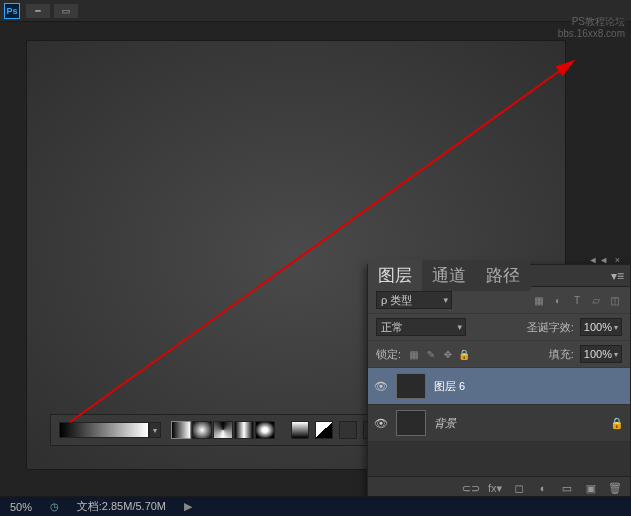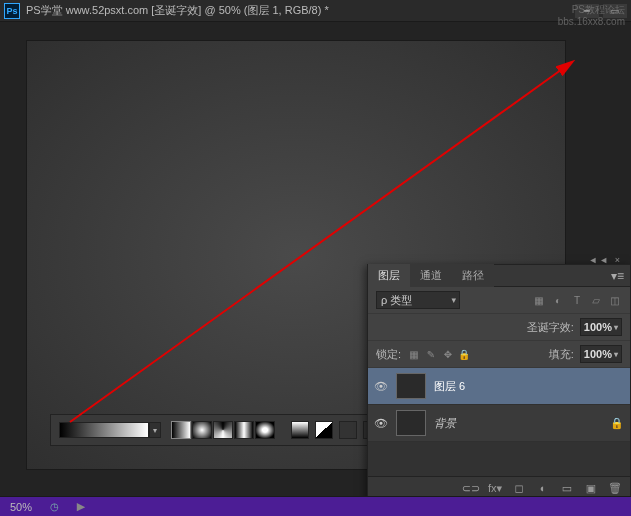--- a/index.html
+++ b/index.html
@@ -32,21 +32,21 @@
   .title-text { flex: 1; color: #bbb; font-size: 11px; white-space: nowrap; overflow: hidden; }
   .win-btns { display: flex; gap: 4px; }
   .win-btn {
     width: 24px; height: 14px;
     background: #3a3a3a;
     display: flex; align-items: center; justify-content: center;
     color: #aaa; font-size: 9px;
   }
   .watermark {
     position: absolute;
-    top: 4px; right: 6px;
+    top: 16px; right: 6px;
     color: #888; font-size: 10px;
     text-align: right; line-height: 1.2;
     z-index: 100;
     opacity: 0.6;
   }
   .workspace {
     position: relative;
     height: calc(100% - 22px - 20px);
     background: #232323;
     overflow: hidden;
@@ -107,21 +107,21 @@
     position:absolute; right:8px; top:-10px;
     color:#888; font-size:9px; letter-spacing:2px;
   }
   .panel-tabs {
     display:flex; align-items:center;
     background:#373737; height:22px;
     border-bottom:1px solid #222;
   }
   .panel-tab {
     padding: 4px 10px;
-    color:#aaa; font-size:11px;
+    color:#aaa; font-size:17px;
     background:#373737;
   }
   .panel-tab.active { background:#424242; color:#ddd; }
   .panel-menu { margin-left:auto; padding:0 6px; color:#aaa; font-size:12px;}
   .panel-row {
     display:flex; align-items:center;
     padding: 4px 8px; gap:6px;
     border-bottom:1px solid #383838;
   }
   .select {
@@ -132,21 +132,20 @@
     position:relative;
   }
   .select::after{content:"▾"; position:absolute; right:3px; font-size:9px; color:#aaa;}
   .row-icons { display:flex; gap:5px; margin-left:auto;}
   .row-icon { width:14px;height:14px; color:#888; display:flex;align-items:center;justify-content:center; font-size:10px;}
   .pct-box {
     display:flex; align-items:center;
     background:#303030; border:1px solid #222;
     padding:0 3px; height:18px; color:#ddd; font-size:11px;
     gap:2px;
-    font-weight:bold;
   }
   .label { color:#bbb; font-size:11px;}
   .lock-icons { display:flex; gap:3px;}
   .lock-icon{width:14px;height:14px;color:#888;font-size:10px;display:flex;align-items:center;justify-content:center;}
   .layer-list { background:#3a3a3a; }
   .layer-row {
     display:flex; align-items:center; gap:8px;
     padding:5px 6px;
     border-bottom:1px solid #303030;
   }
@@ -161,33 +160,32 @@
   .layer-lock{ margin-left:auto; color:#aaa;}
   .panel-footer{
     display:flex; align-items:center; gap:10px;
     padding:4px 8px; background:#373737;
     border-top:1px solid #222;
     justify-content:flex-end;
   }
   .footer-icon{width:14px;height:14px;color:#999;font-size:11px;display:flex;align-items:center;justify-content:center;}
   .layer-gap{ height:34px; background:#323232; }
   .statusbar {
-    height:20px; background:#4c1d95;
+    height:20px; background:#0f172a;
     display:flex; align-items:center; gap:18px;
     padding:0 10px; color:#bbb; font-size:11px;
     border-top:1px solid #1a1a1a;
   }
   .sb-icon{color:#7aa; font-size:10px;}
 </style>
 </head>
 <body>
 
 <div class="titlebar">
   <div class="ps-icon">Ps</div>
-  <div class="title-text">PS学堂 www.52psxt.com [圣诞字效] @ 50% (图层 1, RGB/8) *</div>
   <div class="win-btns">
     <div class="win-btn">━</div>
     <div class="win-btn">▭</div>
   </div>
 </div>
 
 <div class="watermark">
   <div>PS教程论坛</div>
   <div>bbs.16xx8.com</div>
 </div>
@@ -227,33 +225,36 @@
   <div class="layers-panel">
     <div class="panel-notch">◄◄ ×</div>
     <div class="panel-tabs">
       <div class="panel-tab active">图层</div>
       <div class="panel-tab">通道</div>
       <div class="panel-tab">路径</div>
       <div class="panel-menu">▾≡</div>
     </div>
 
     <div class="panel-row">
-      <div class="select" style="width:84px">
+      <div class="select" style="width:76px">
         <span>ρ 类型</span>
       </div>
       <div class="row-icons">
         <div class="row-icon">▦</div>
         <div class="row-icon">◐</div>
         <div class="row-icon">T</div>
         <div class="row-icon">▱</div>
         <div class="row-icon">◫</div>
       </div>
     </div>
 
     <div class="panel-row">
+      <div class="select" style="width:90px">
+        <span>正常</span>
+      </div>
       <span class="label" style="margin-left:auto">圣诞字效:</span>
       <div class="pct-box">
         <span>100%</span>
           <span style="font-size:8px;color:#aaa">▾</span>
       </div>
     </div>
 
     <div class="panel-row">
       <span class="label">锁定:</span>
       <div class="lock-icons">
@@ -292,14 +293,17 @@
       <div class="footer-icon">▭</div>
       <div class="footer-icon">▣</div>
       <div class="footer-icon">🗑</div>
     </div>
   </div>
 </div>
 
 <div class="statusbar">
   <span>50%</span>
   <span class="sb-icon">◷</span>
+  <span>
+    <span>文档:</span><span>2.85M/5.70M</span>
+  </span>
   <span style="color:#888">▶</span>
 </div>
 
 </body></html>

